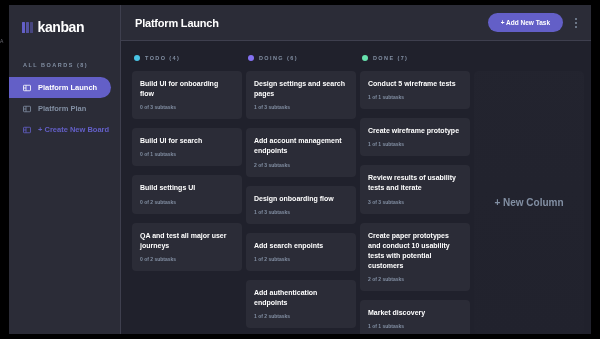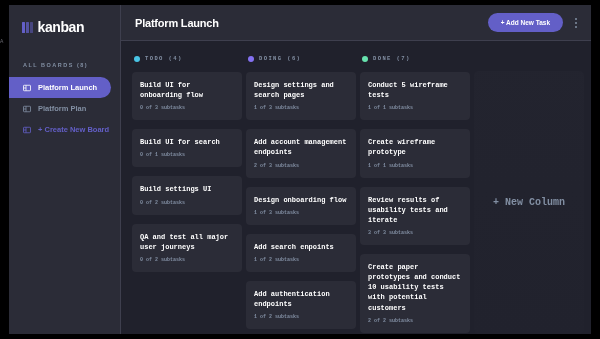--- a/index.html
+++ b/index.html
@@ -75,21 +75,21 @@
     font-size:6.5px; font-weight:700; cursor:pointer;
     white-space:nowrap;
   }
   #kebab { display:flex; flex-direction:column; gap:2px; cursor:pointer; padding:2px 3px; }
   #kebab span { width:2px; height:2px; border-radius:50%; background:#828FA3; display:block; }
 
   
   #board {
     flex:1; display:flex; gap:4px;
     padding: 14px 0 0 11px;
-    overflow:hidden; min-height:0;font-family:Liberation Mono, monospace;
+    overflow:hidden; min-height:0;
   }
   .column { width: 110px; flex:0 0 110px; display:flex; flex-direction:column; min-height:0; }
   .col-head { display:flex; align-items:center; gap:5px; margin-bottom:10px; padding-left:2px; }
   .dot { width:6px; height:6px; border-radius:50%; flex:0 0 6px; }
   .col-name {
     color:#828FA3; font-size:5.5px; font-weight:700; letter-spacing:1.4px;
     text-transform: uppercase; white-space:nowrap;
   }
   .col-cards { display:flex; flex-direction:column; gap:9px; overflow:hidden; }
   .card {

